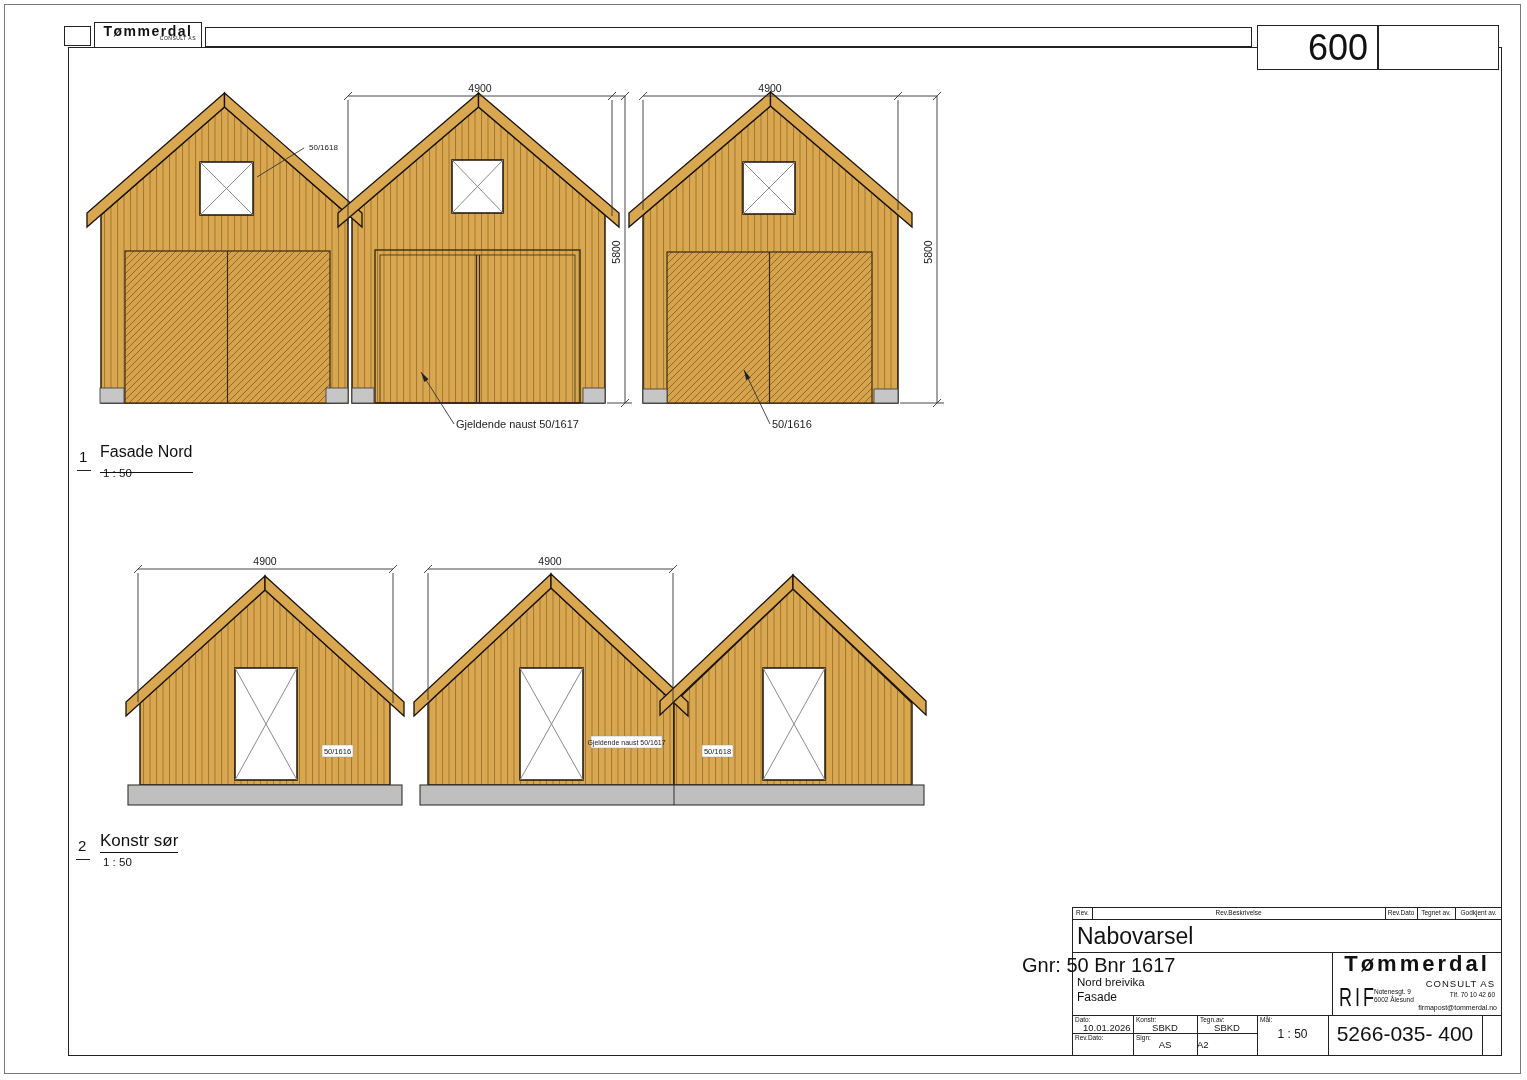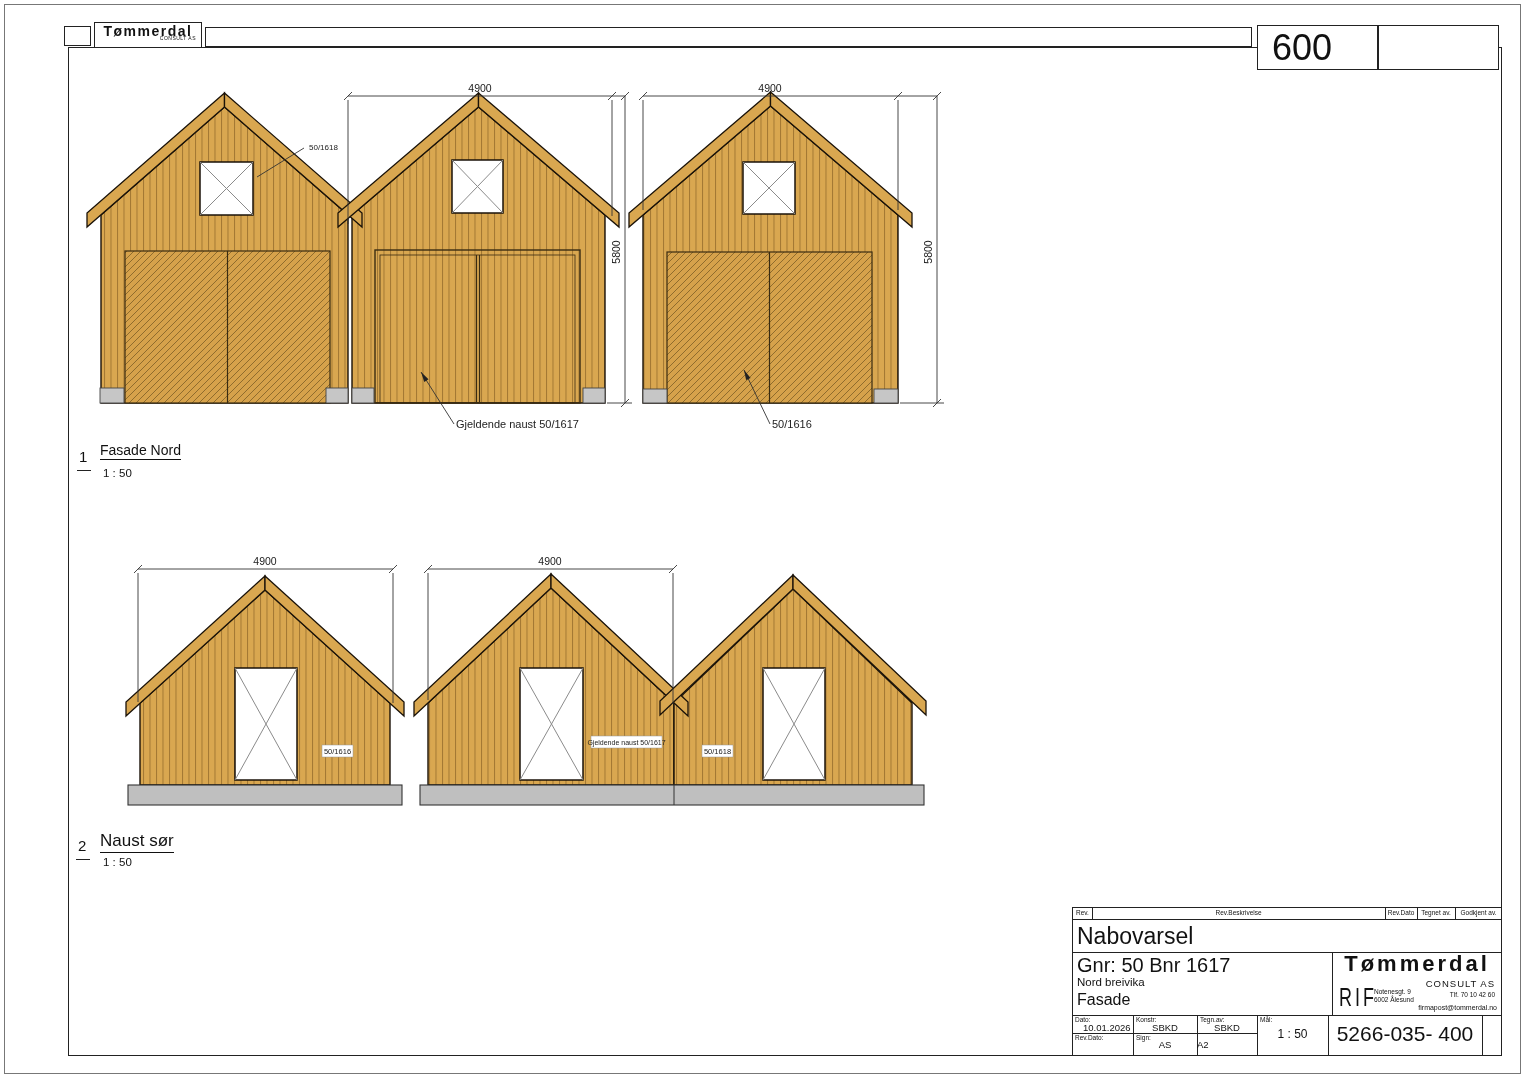--- a/index.html
+++ b/index.html
@@ -39,21 +39,21 @@
 
   <div class="outer" style="left:4px;top:4px;width:1517px;height:1070px;"></div>
   <div class="inner" style="left:68px;top:47px;width:1434px;height:1009px;"></div>
 
   <div class="box" style="left:64px;top:26px;width:27px;height:20px;"></div>
   <div class="box" style="left:94px;top:22px;width:108px;height:26px;">
     <div class="t" style="position:relative;left:0;top:1px;width:100%;text-align:center;font-size:14px;font-weight:bold;letter-spacing:1.5px;">Tømmerdal</div>
     <div class="t" style="position:relative;width:100%;text-align:right;padding-right:5px;font-size:5px;letter-spacing:0.5px;margin-top:-2px;">CONSULT AS</div>
   </div>
   <div class="box" style="left:205px;top:27px;width:1047px;height:20px;"></div>
-  <div class="box" style="left:1257px;top:25px;width:121px;height:45px;">
+  <div class="box" style="left:1257px;top:25px;width:121px;height:45px;padding-left:36px;">
     <div class="t" style="position:relative;left:14px;top:2px;font-size:36px;">600</div>
   </div>
   <div class="box" style="left:1378px;top:25px;width:121px;height:45px;"></div>
 
   <svg width="1527" height="1080" viewBox="0 0 1527 1080">
     <defs>
       <pattern id="siding" patternUnits="userSpaceOnUse" width="6.5" height="8">
         <rect width="6.5" height="8" fill="#d9a750"></rect>
         <rect x="0" y="0" width="1" height="8" fill="#8a6327" opacity="0.7"></rect>
       </pattern>
@@ -159,26 +159,26 @@
         <rect class="lbox" x="591" y="736" width="71" height="12"></rect>
         <text class="ltxt4" x="626.5" y="745" text-anchor="middle">Gjeldende naust 50/1617</text>
         <rect class="lbox" x="702" y="745" width="31" height="12"></rect>
         <text class="ltxt3" x="717.5" y="754" text-anchor="middle">50/1618</text>
       </g>
     </g>
   </svg>
 
   <div class="t" style="left:79px;top:449px;font-size:15px;">1</div>
   <div class="line" style="left:77px;top:470px;width:14px;height:1px;"></div>
-  <div class="t" style="left:100px;top:443px;font-size:14px;border-bottom:1px solid #111;padding-bottom:1px;">Fasade Nord</div>
+  <div class="t" style="left:100px;top:443px;font-size:16px;border-bottom:1px solid #111;padding-bottom:11px;">Fasade Nord</div>
   <div class="t" style="left:103px;top:467px;font-size:11.5px;">1 : 50</div>
 
   <div class="t" style="left:78px;top:838px;font-size:15px;">2</div>
   <div class="line" style="left:76px;top:859px;width:14px;height:1px;"></div>
-  <div class="t" style="left:100px;top:832px;font-size:17px;border-bottom:1px solid #111;padding-bottom:1px;">Naust sør</div>
+  <div class="t" style="left:100px;top:832px;font-size:17px;border-bottom:1px solid #111;padding-bottom:1px;">Konstr sør</div>
   <div class="t" style="left:103px;top:856px;font-size:11.5px;">1 : 50</div>
 
   <div>
 
     <div class="line" style="left:1072px;top:907px;width:430px;height:1px;"></div>
     <div class="line" style="left:1072px;top:907px;width:1px;height:149px;"></div>
     <div class="line" style="left:1072px;top:919px;width:430px;height:1px;"></div>
     <div class="line" style="left:1072px;top:952px;width:430px;height:1px;"></div>
     <div class="line" style="left:1072px;top:1015px;width:430px;height:1px;"></div>
     <div class="line" style="left:1072px;top:1033px;width:186px;height:1px;"></div>
@@ -193,23 +193,23 @@
     <div class="line" style="left:1328px;top:1015px;width:1px;height:41px;"></div>
     <div class="line" style="left:1482px;top:1015px;width:1px;height:41px;"></div>
 
     <div class="t" style="left:1076px;top:909px;font-size:6.5px;">Rev.</div>
     <div class="t" style="left:1092px;top:909px;width:293px;text-align:center;font-size:6.5px;">Rev.Beskrivelse</div>
     <div class="t" style="left:1385px;top:909px;width:32px;text-align:center;font-size:6.5px;">Rev.Dato</div>
     <div class="t" style="left:1417px;top:909px;width:38px;text-align:center;font-size:6.5px;">Tegnet av.</div>
     <div class="t" style="left:1455px;top:909px;width:47px;text-align:center;font-size:6.5px;">Godkjent av.</div>
 
     <div class="t" style="left:1077px;top:924px;font-size:23px;">Nabovarsel</div>
-    <div class="t" style="left:1077px;top:954px;font-size:20px;">Gnr: 50 Bnr 1617</div>
+    <div class="t" style="left:1022px;top:954px;font-size:20px;">Gnr: 50 Bnr 1617</div>
     <div class="t" style="left:1077px;top:976px;font-size:11.5px;">Nord breivika</div>
-    <div class="t" style="left:1077px;top:991px;font-size:16px;text-align:right;">Fasade</div>
+    <div class="t" style="left:1077px;top:991px;font-size:12px;text-align:right;">Fasade</div>
 
     <div class="t" style="left:1334px;top:952px;width:166px;text-align:center;font-size:22px;font-weight:bold;letter-spacing:3px;">Tømmerdal</div>
     <div class="t" style="left:1395px;top:979px;width:100px;text-align:right;font-size:9.5px;letter-spacing:1px;">CONSULT AS</div>
     <div class="t" style="left:1339px;top:985px;font-size:18px;letter-spacing:3px;transform:scaleY(1.4);transform-origin:top left;font-weight:400;">RIF</div>
     <div class="t" style="left:1374px;top:988px;font-size:6.5px;">Notenesgt. 9</div>
     <div class="t" style="left:1374px;top:996px;font-size:6.5px;">6002 Ålesund</div>
     <div class="t" style="left:1425px;top:991px;width:70px;text-align:right;font-size:6.5px;">Tlf. 70 10 42 60</div>
     <div class="t" style="left:1385px;top:1004px;width:112px;text-align:right;font-size:7px;">firmapost@tommerdal.no</div>
 
     <div class="t" style="left:1075px;top:1016px;font-size:6.5px;">Dato:</div>

